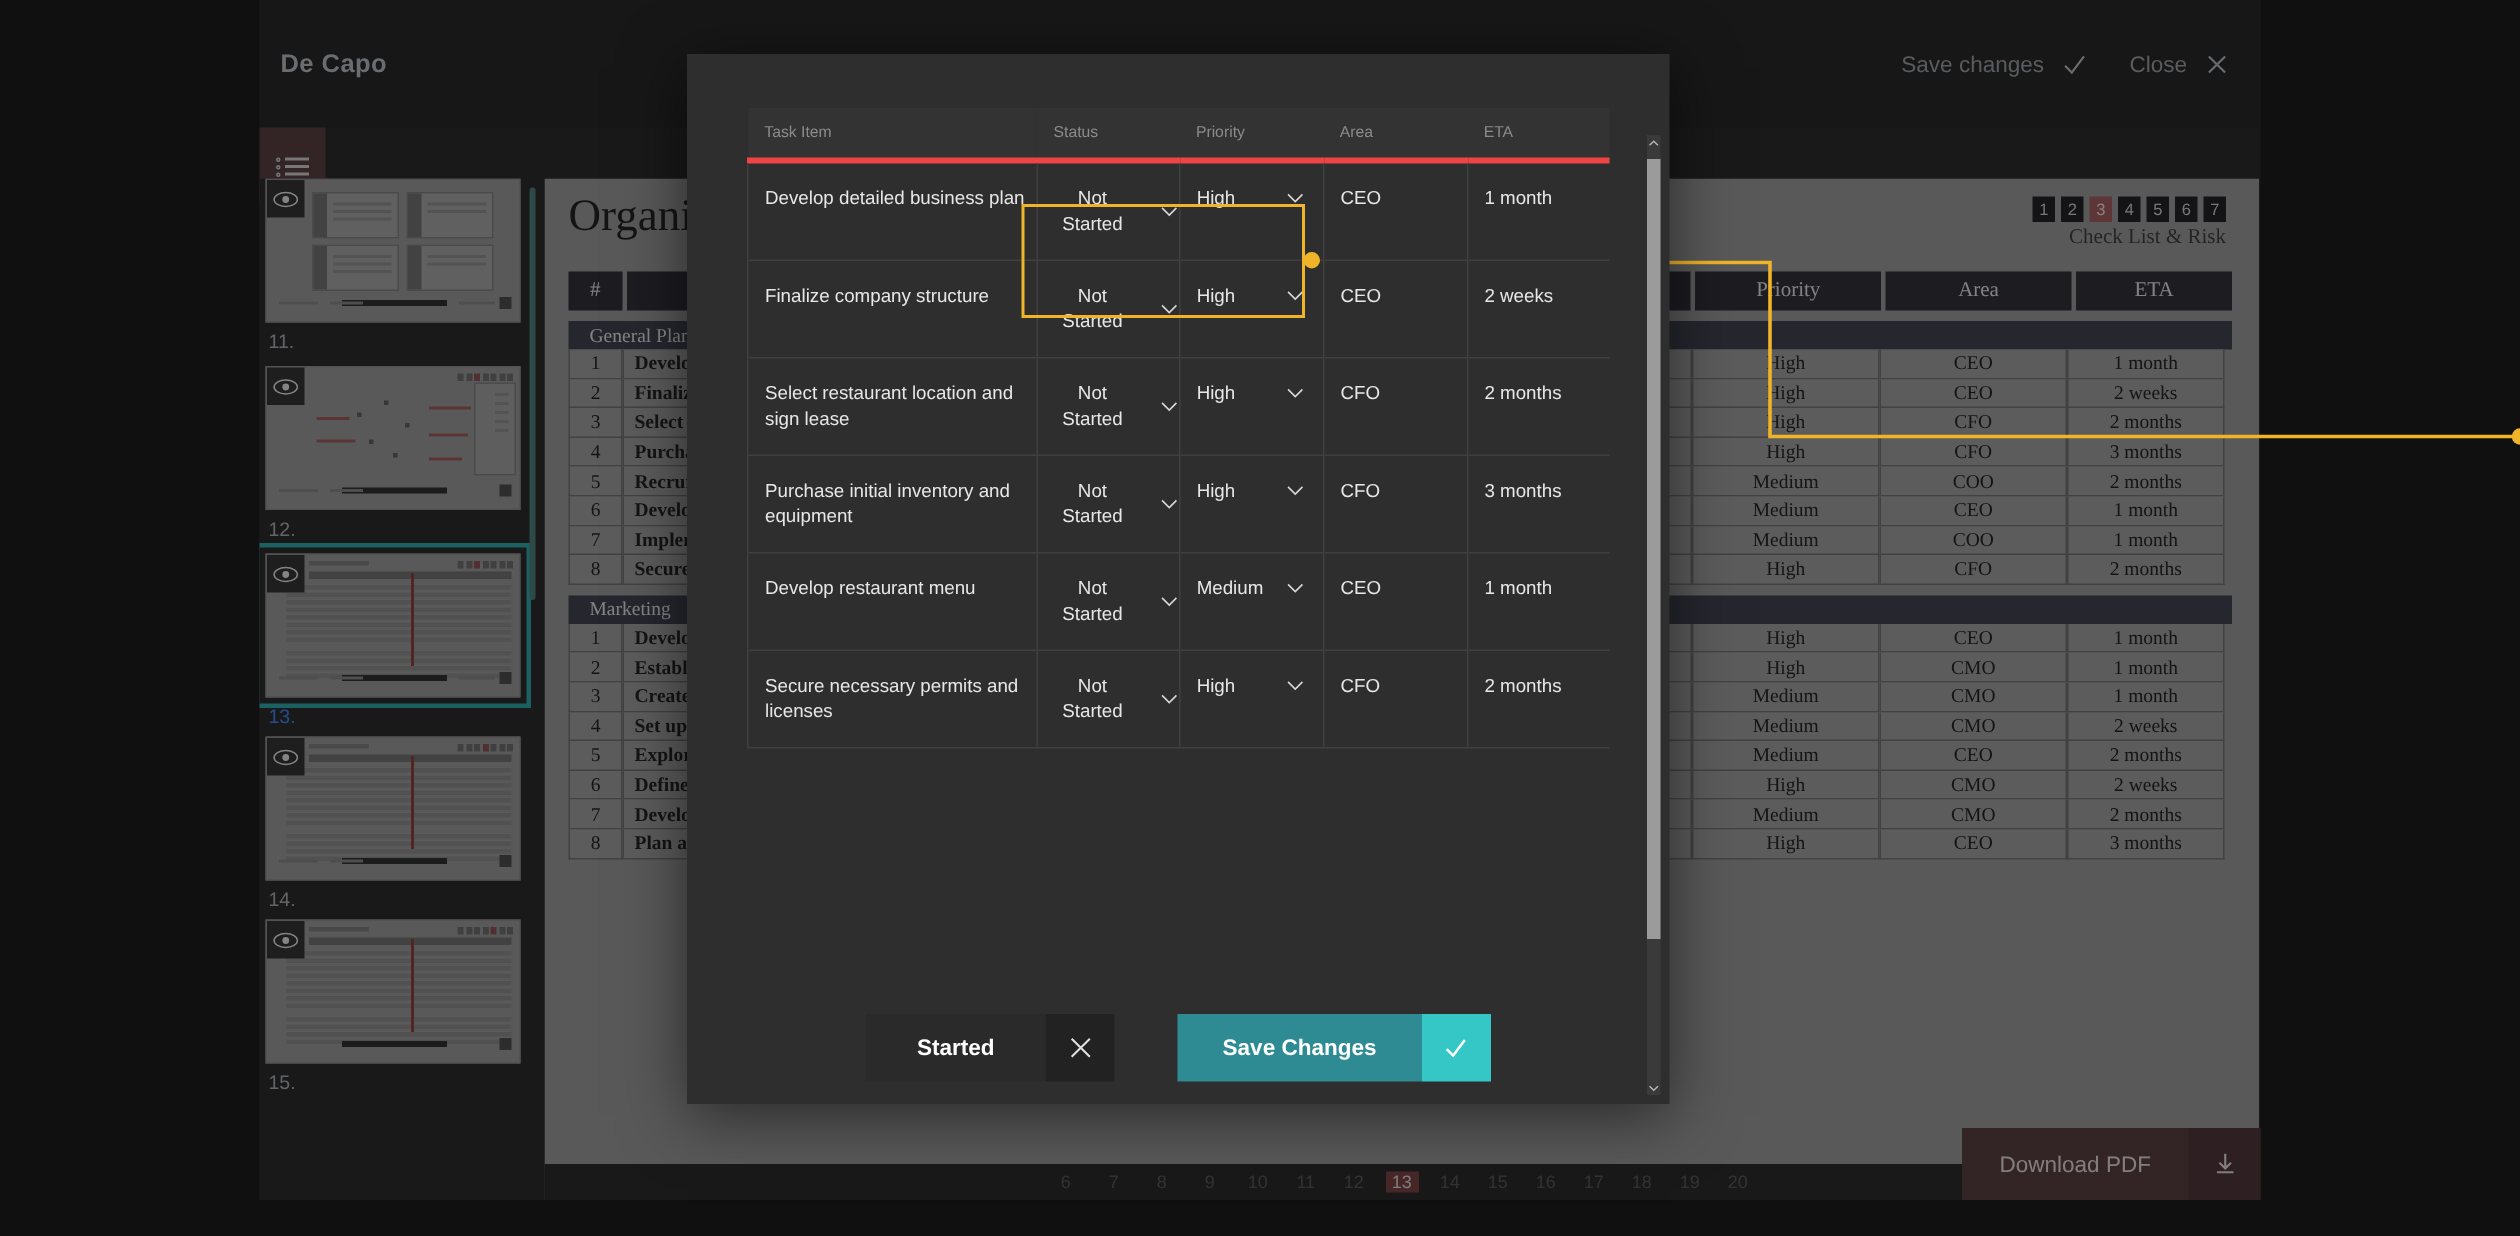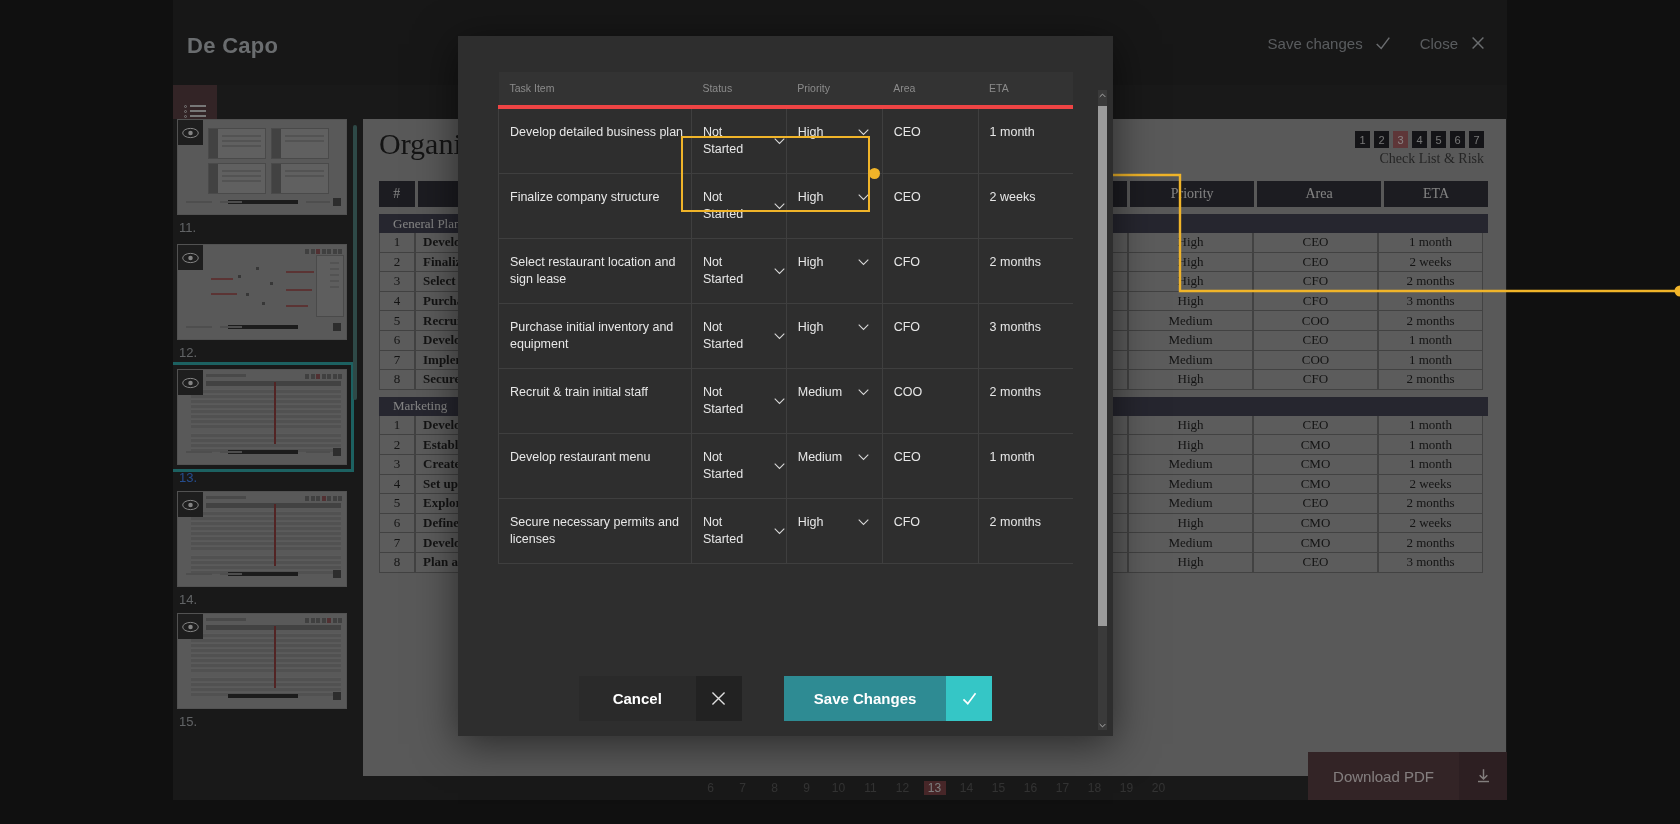--- a/index.html
+++ b/index.html
@@ -15,21 +15,21 @@
   .app-shell {
     position: absolute; left: 173px; top: 0; width: 1334px; height: 800px;
     background: #262626;
   }
   .app-topbar {
     position: absolute; left: 0; top: 0; width: 100%; height: 85px;
     background: #212121;
   }
   .brand {
     position: absolute; left: 14px; top: 33px;
-    font-size: 22px; font-weight: bold; color: #b9bdc2; letter-spacing: .3px;
+    font-size: 17px; font-weight: bold; color: #b9bdc2; letter-spacing: .3px;
   }
   .topbar-actions {
     position: absolute; right: 20px; top: 34px; display: flex; align-items: center; gap: 28px;
   }
   .topbar-action { display: flex; align-items: center; gap: 11px; color: #9a9ea3; font-size: 15px; }
   .tb-check, .tb-x { width: 18px; height: 18px; display: block; }
 
   
   .listicon-box {
     position: absolute; left: 0; top: 85px; width: 44px; height: 52px;
@@ -191,21 +191,21 @@
   }
   .etable td {
     font-size: 12.5px; color: #e7e7e7; padding: 15px 0 15px 11px;
     border-bottom: 1px solid #3f3f3f; border-right: 1px solid #3f3f3f;
     vertical-align: top; line-height: 1.35; height: 65px;
   }
   .etable td:last-child { border-right: none; }
   .etable tr td:first-child { border-left: 1px solid #3f3f3f; }
   .etable tbody tr:first-child td { border-top: 4px solid #ef4444; }
   .cell-select { display: flex; align-items: center; justify-content: space-between; padding-right: 12px; }
-  .cell-select.tight { justify-content: flex-start; gap: 19px; padding-right: 0; }
+  .cell-select.tight { justify-content: flex-start; gap: 19px; padding-right: 0; text-align: center; }
   .chev { width: 13px; height: 8px; flex: none; }
 
   .hl-box {
     position: absolute; left: 681px; top: 136px; width: 189px; height: 76px;
     border: 2px solid #f0b429; pointer-events: none;
   }
   .hl-dot {
     position: absolute; left: 869px; top: 168px; width: 11px; height: 11px;
     border-radius: 50%; background: #f0b429;
   }
@@ -783,41 +783,20 @@
                 <span>High</span>
                 <svg class="chev" viewBox="0 0 16 10">
                     <path d="M2 2 L8 8 L14 2" stroke="#d8d8d8" stroke-width="1.3" fill="none"></path>
                   </svg>
               </div>
             </td>
             <td>CFO</td>
             <td>3 months</td>
           </tr>
           <tr>
-            <td>Recruit &amp; train initial staff</td>
-            <td>
-              <div class="cell-select tight">
-                <span>Not Started</span>
-                <svg class="chev" viewBox="0 0 16 10">
-                    <path d="M2 2 L8 8 L14 2" stroke="#d8d8d8" stroke-width="1.3" fill="none"></path>
-                  </svg>
-              </div>
-            </td>
-            <td>
-              <div class="cell-select">
-                <span>Medium</span>
-                <svg class="chev" viewBox="0 0 16 10">
-                    <path d="M2 2 L8 8 L14 2" stroke="#d8d8d8" stroke-width="1.3" fill="none"></path>
-                  </svg>
-              </div>
-            </td>
-            <td>COO</td>
-            <td>2 months</td>
-          </tr>
-          <tr>
             <td>Develop restaurant menu</td>
             <td>
               <div class="cell-select tight">
                 <span>Not Started</span>
                 <svg class="chev" viewBox="0 0 16 10">
                     <path d="M2 2 L8 8 L14 2" stroke="#d8d8d8" stroke-width="1.3" fill="none"></path>
                   </svg>
               </div>
             </td>
             <td>
@@ -851,21 +830,21 @@
             </td>
             <td>CFO</td>
             <td>2 months</td>
           </tr>
         </tbody>
       </table>
     </div>
 
     <div class="modal-footer">
       <div class="btn btn-cancel">
-        <span class="lbl">Cancel</span>
+        <span class="lbl">Started</span>
         <span class="ic">
           <svg viewBox="0 0 22 22">
               <path d="M4 4 L18 18 M18 4 L4 18" stroke="#e0e0e0" stroke-width="1.6" fill="none"></path>
             </svg>
         </span>
       </div>
       <div class="btn btn-save">
         <span class="lbl">Save Changes</span>
         <span class="ic">
           <svg viewBox="0 0 22 22">

